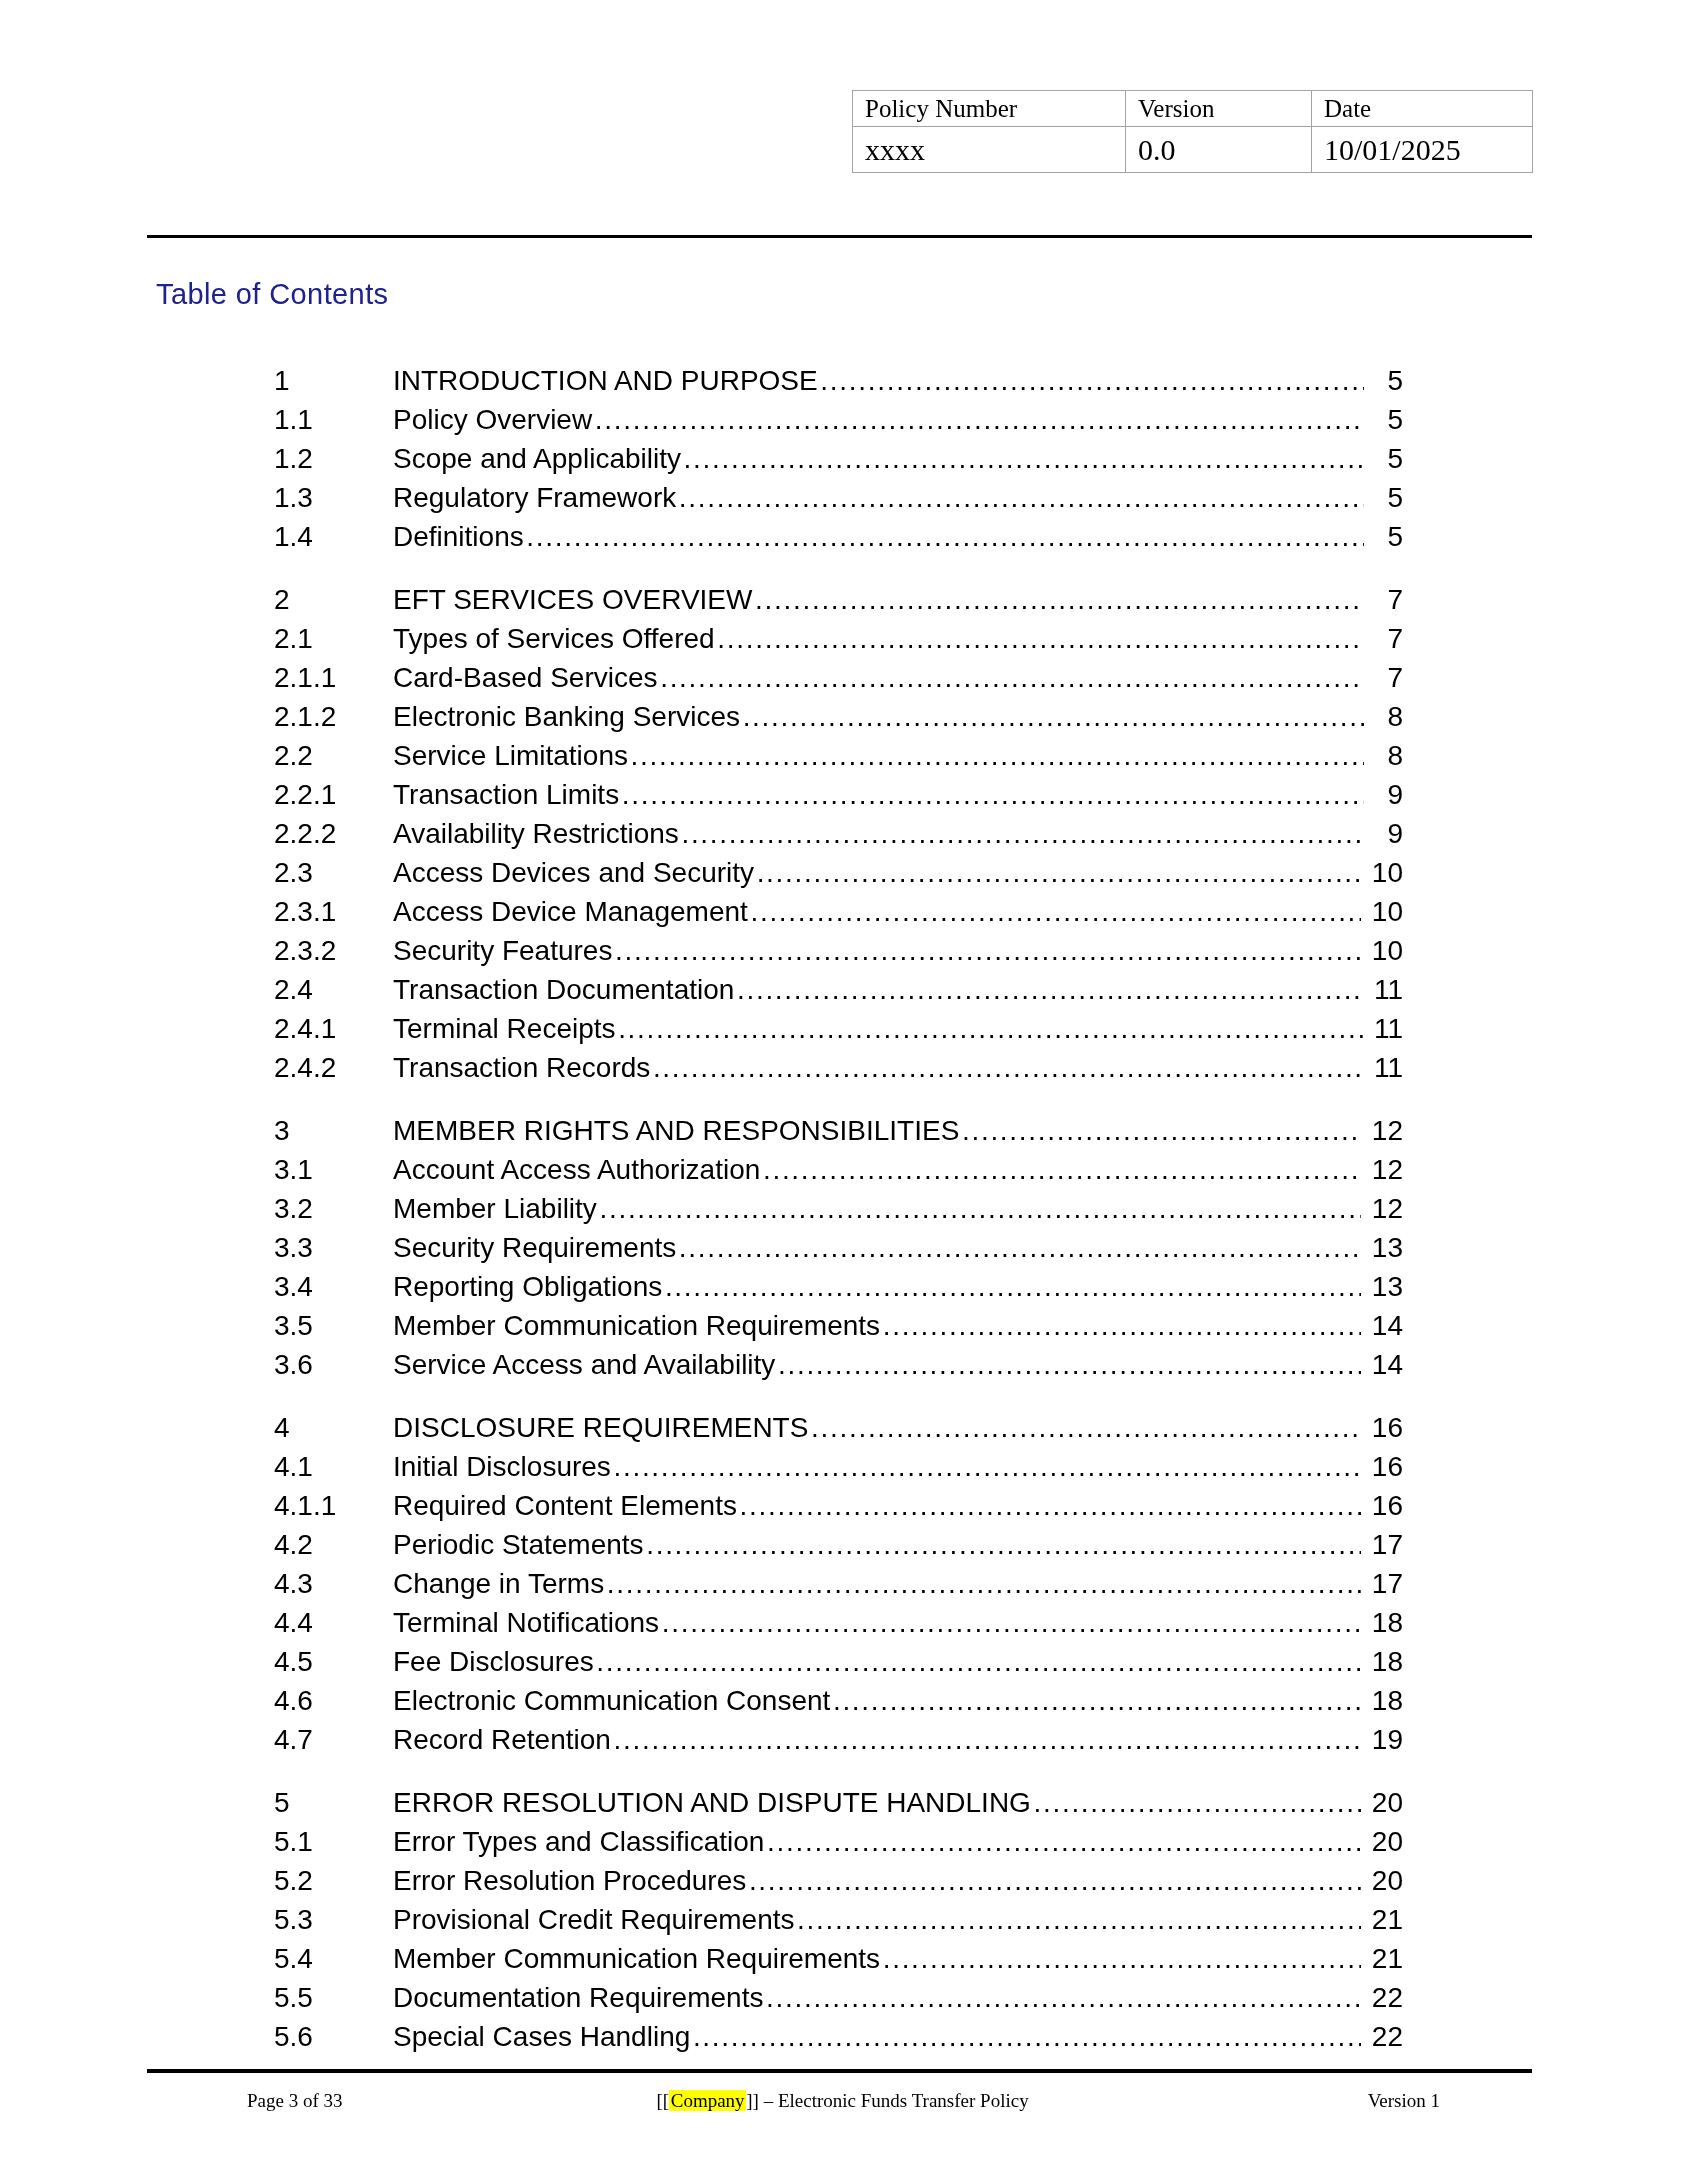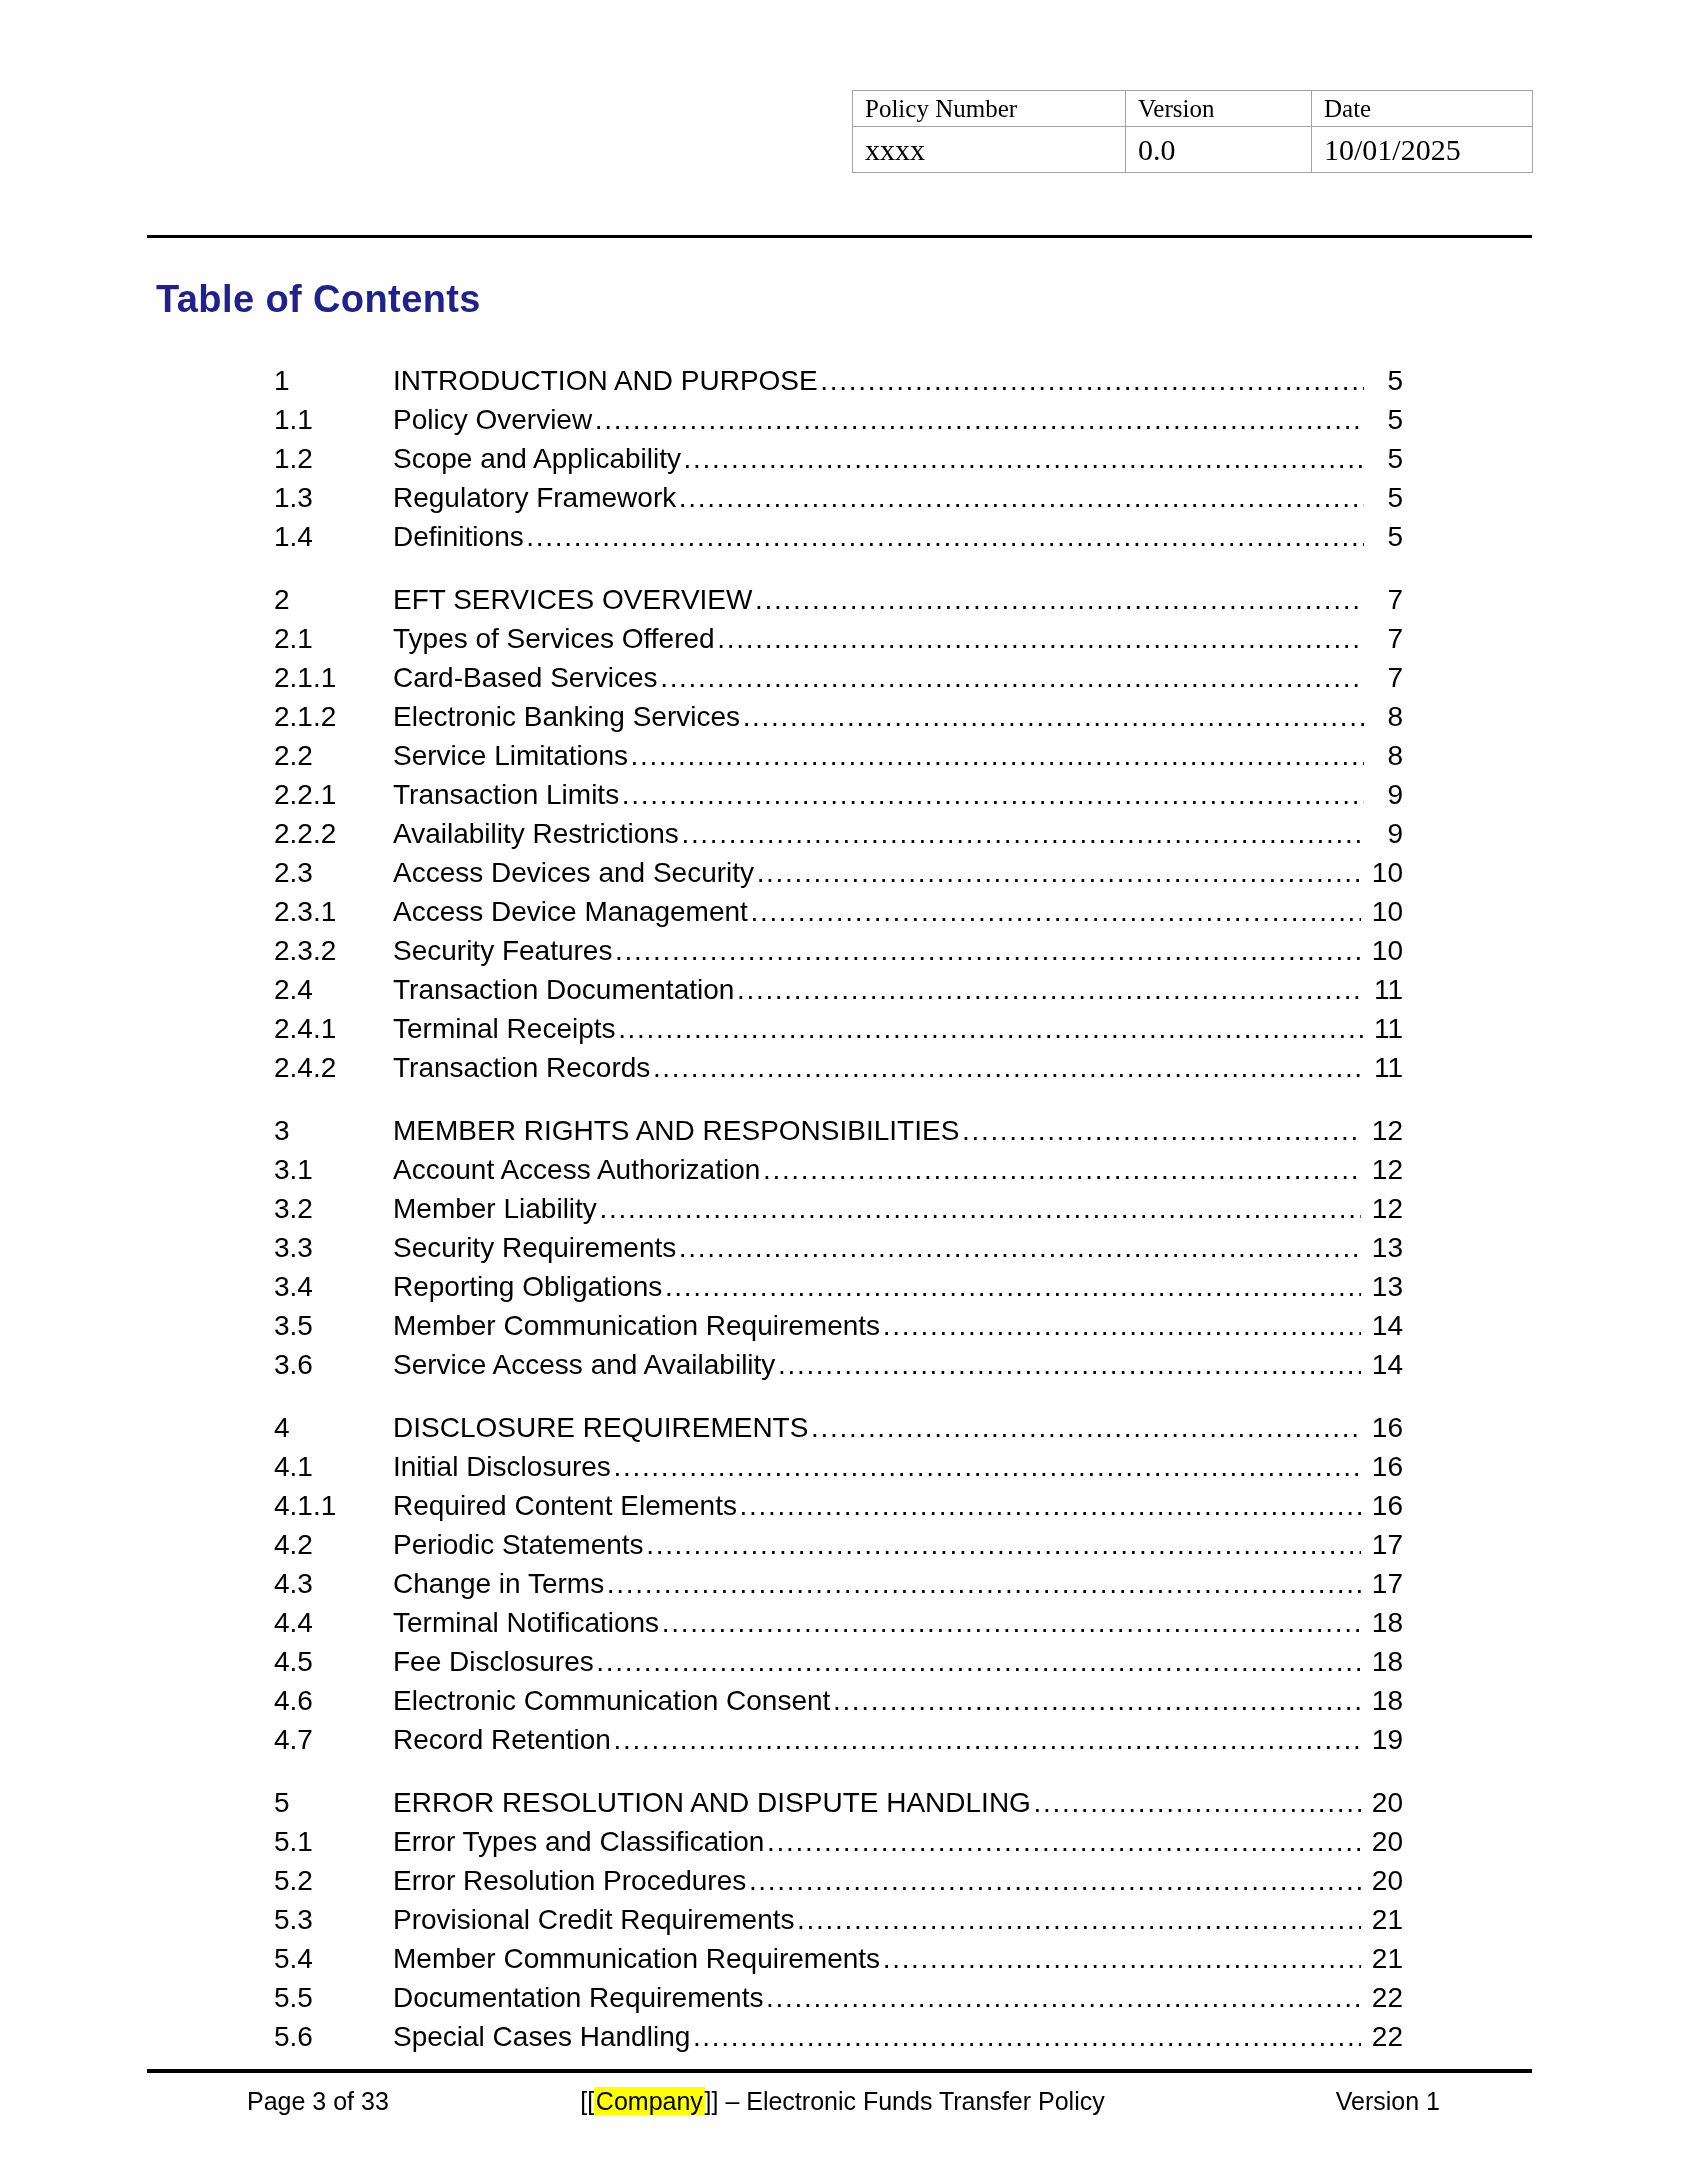--- a/index.html
+++ b/index.html
@@ -44,21 +44,21 @@
     width: 1385px; height: 2.6px; background: #000;
   }
   .footer-rule {
     position: absolute; left: 147px; top: 2069px;
     width: 1385px; height: 4.3px; background: #000;
   }
 
   
   .page-title {
     position: absolute; left: 156px; top: 278px;
-    font-size: 38px; font-weight: 700;
+    font-size: 29px; font-weight: 400;
     color: var(--heading-color);
     letter-spacing: 0.4px;
   }
 
   
   .toc {
     position: absolute;
     left: 274px; top: 361px;
     width: 1129px;
     font-size: 28px;
@@ -87,22 +87,22 @@
   .toc-page {
     flex: 0 0 auto;
     min-width: 39px;
     padding-left: 11px;
     text-align: right;
   }
 
   
   .footer-text {
     position: absolute;
-    font-family: Liberation Sans, sans-serif;
-    font-size: 25px;
+    font-family: Liberation Serif, serif;
+    font-size: 19px;
     top: 2084px;
     line-height: 34px;
   }
   .footer-page { left: 247px; }
   .footer-center { left: 0; right: 0; text-align: center; }
   .footer-version { right: 245px; }
   .hl {
     background: var(--highlight-color);
     padding: 0 1.7px;
   }

